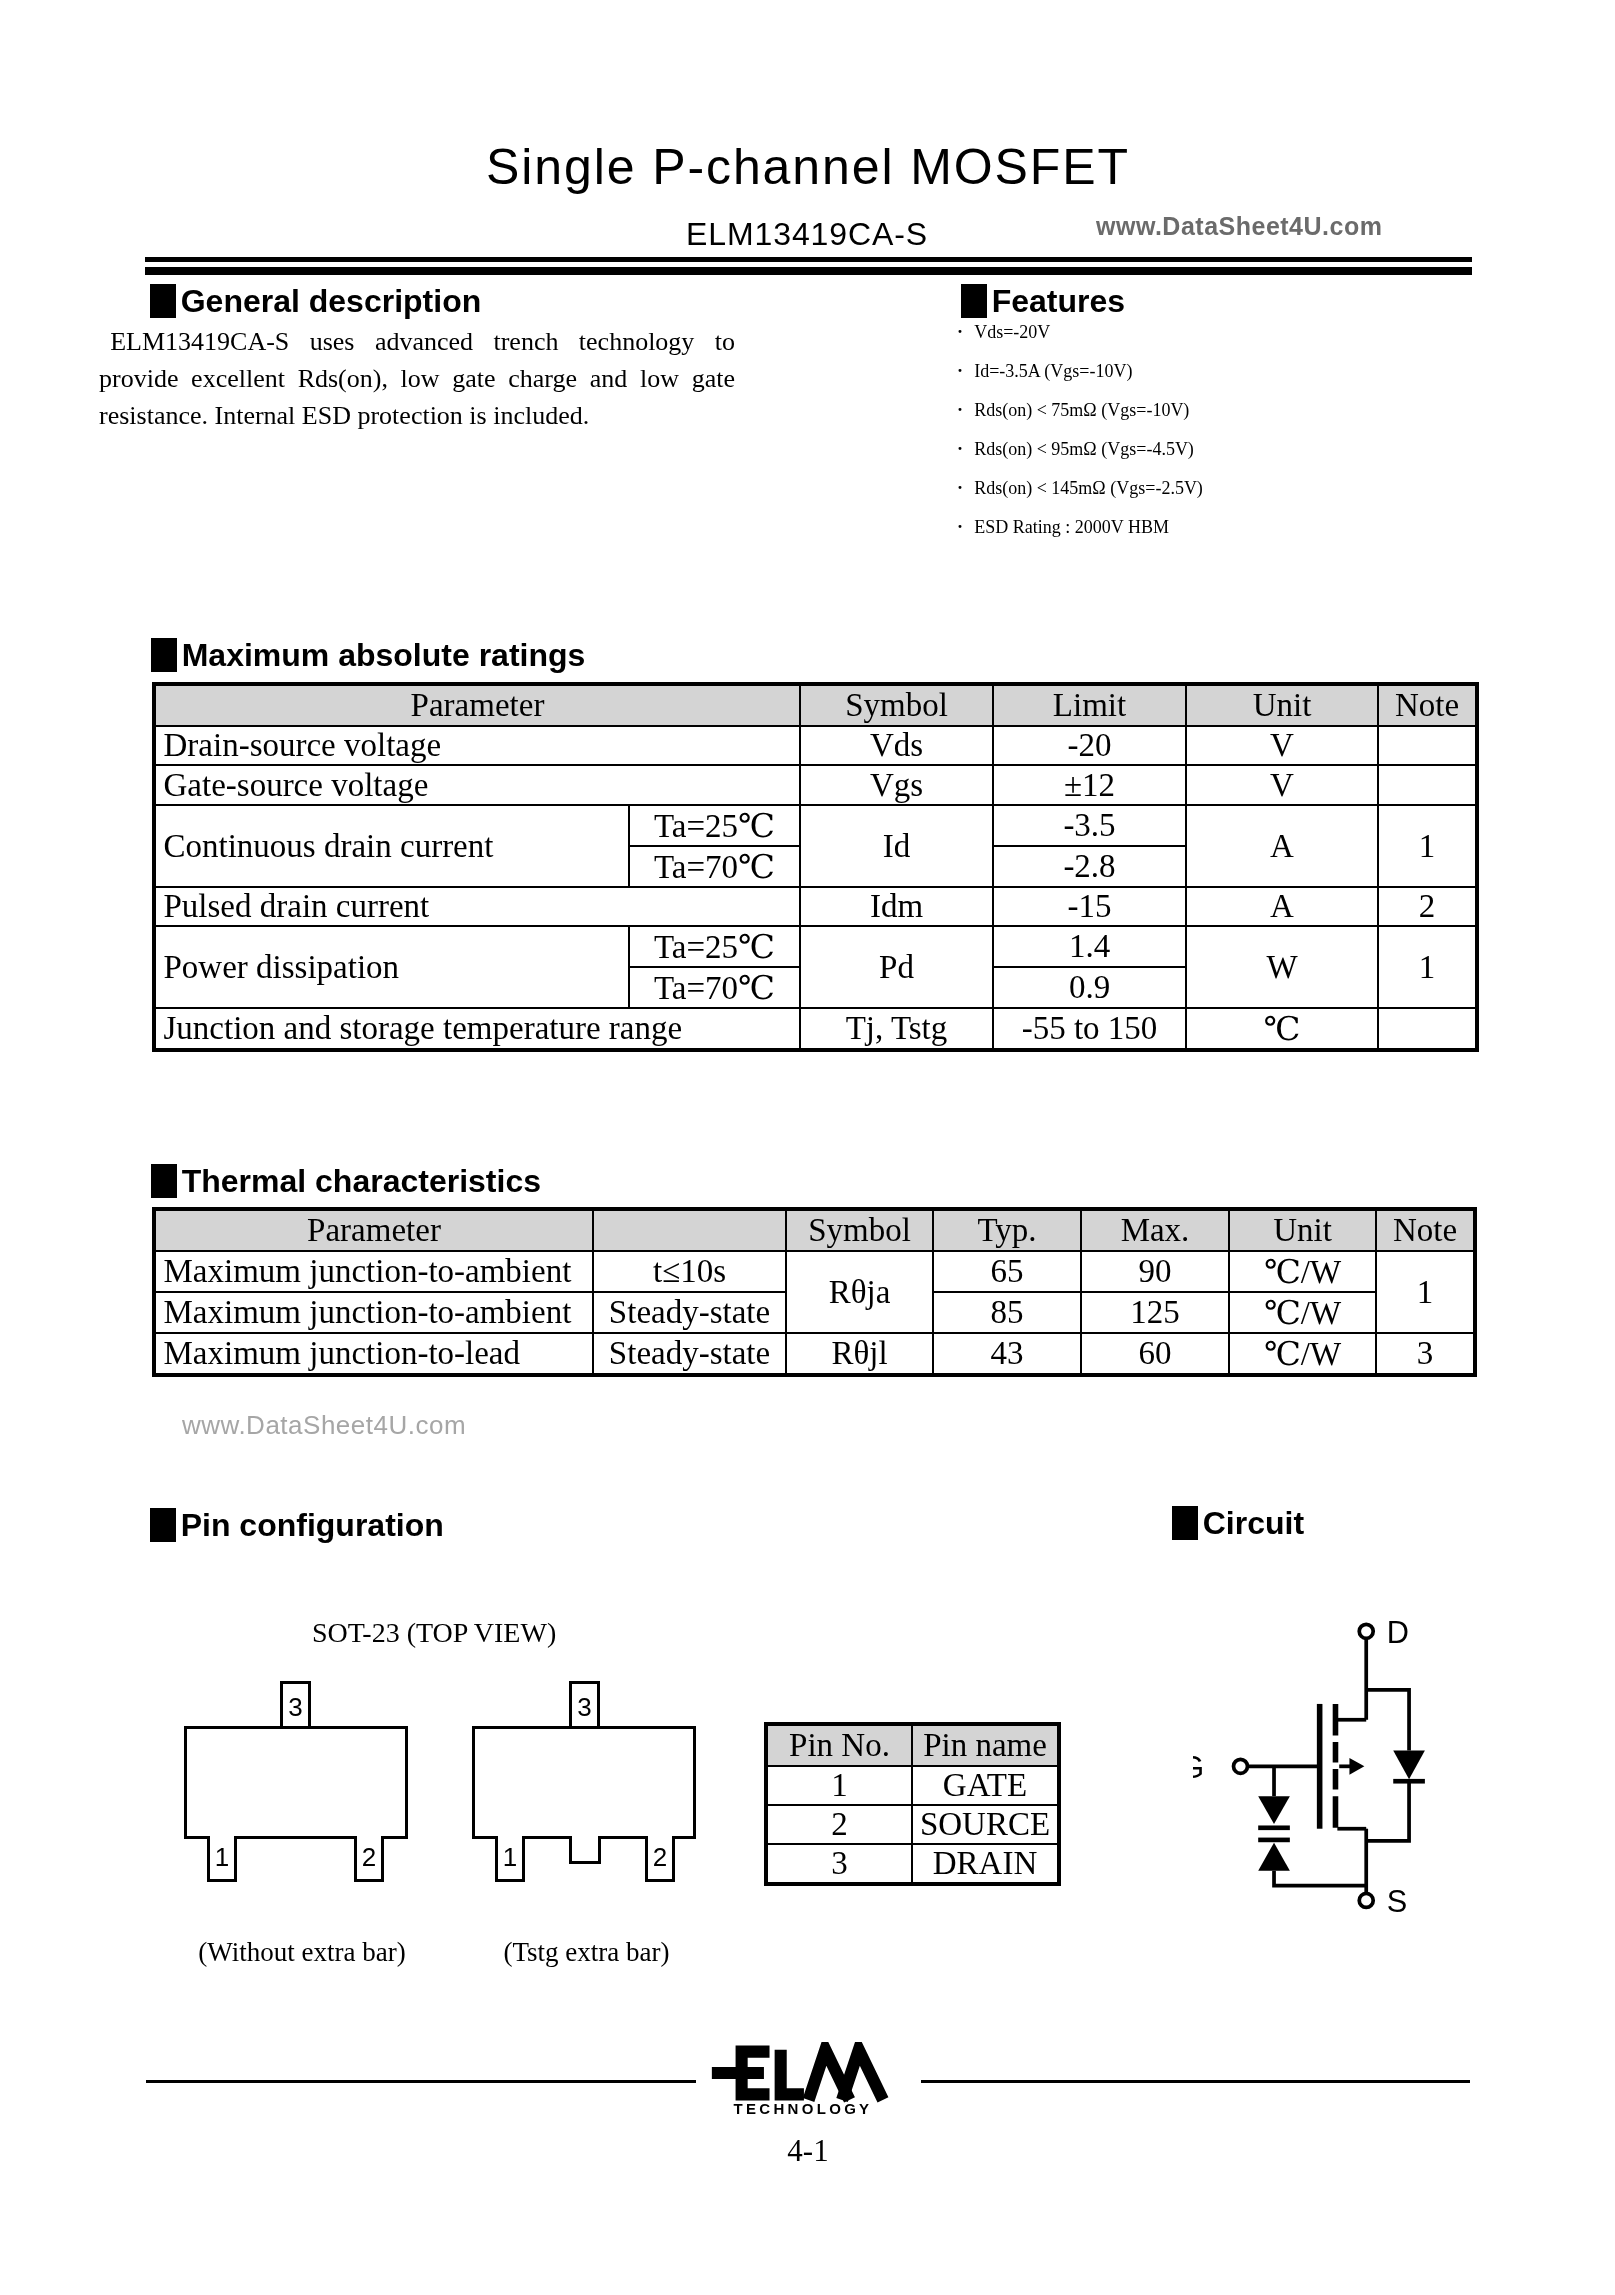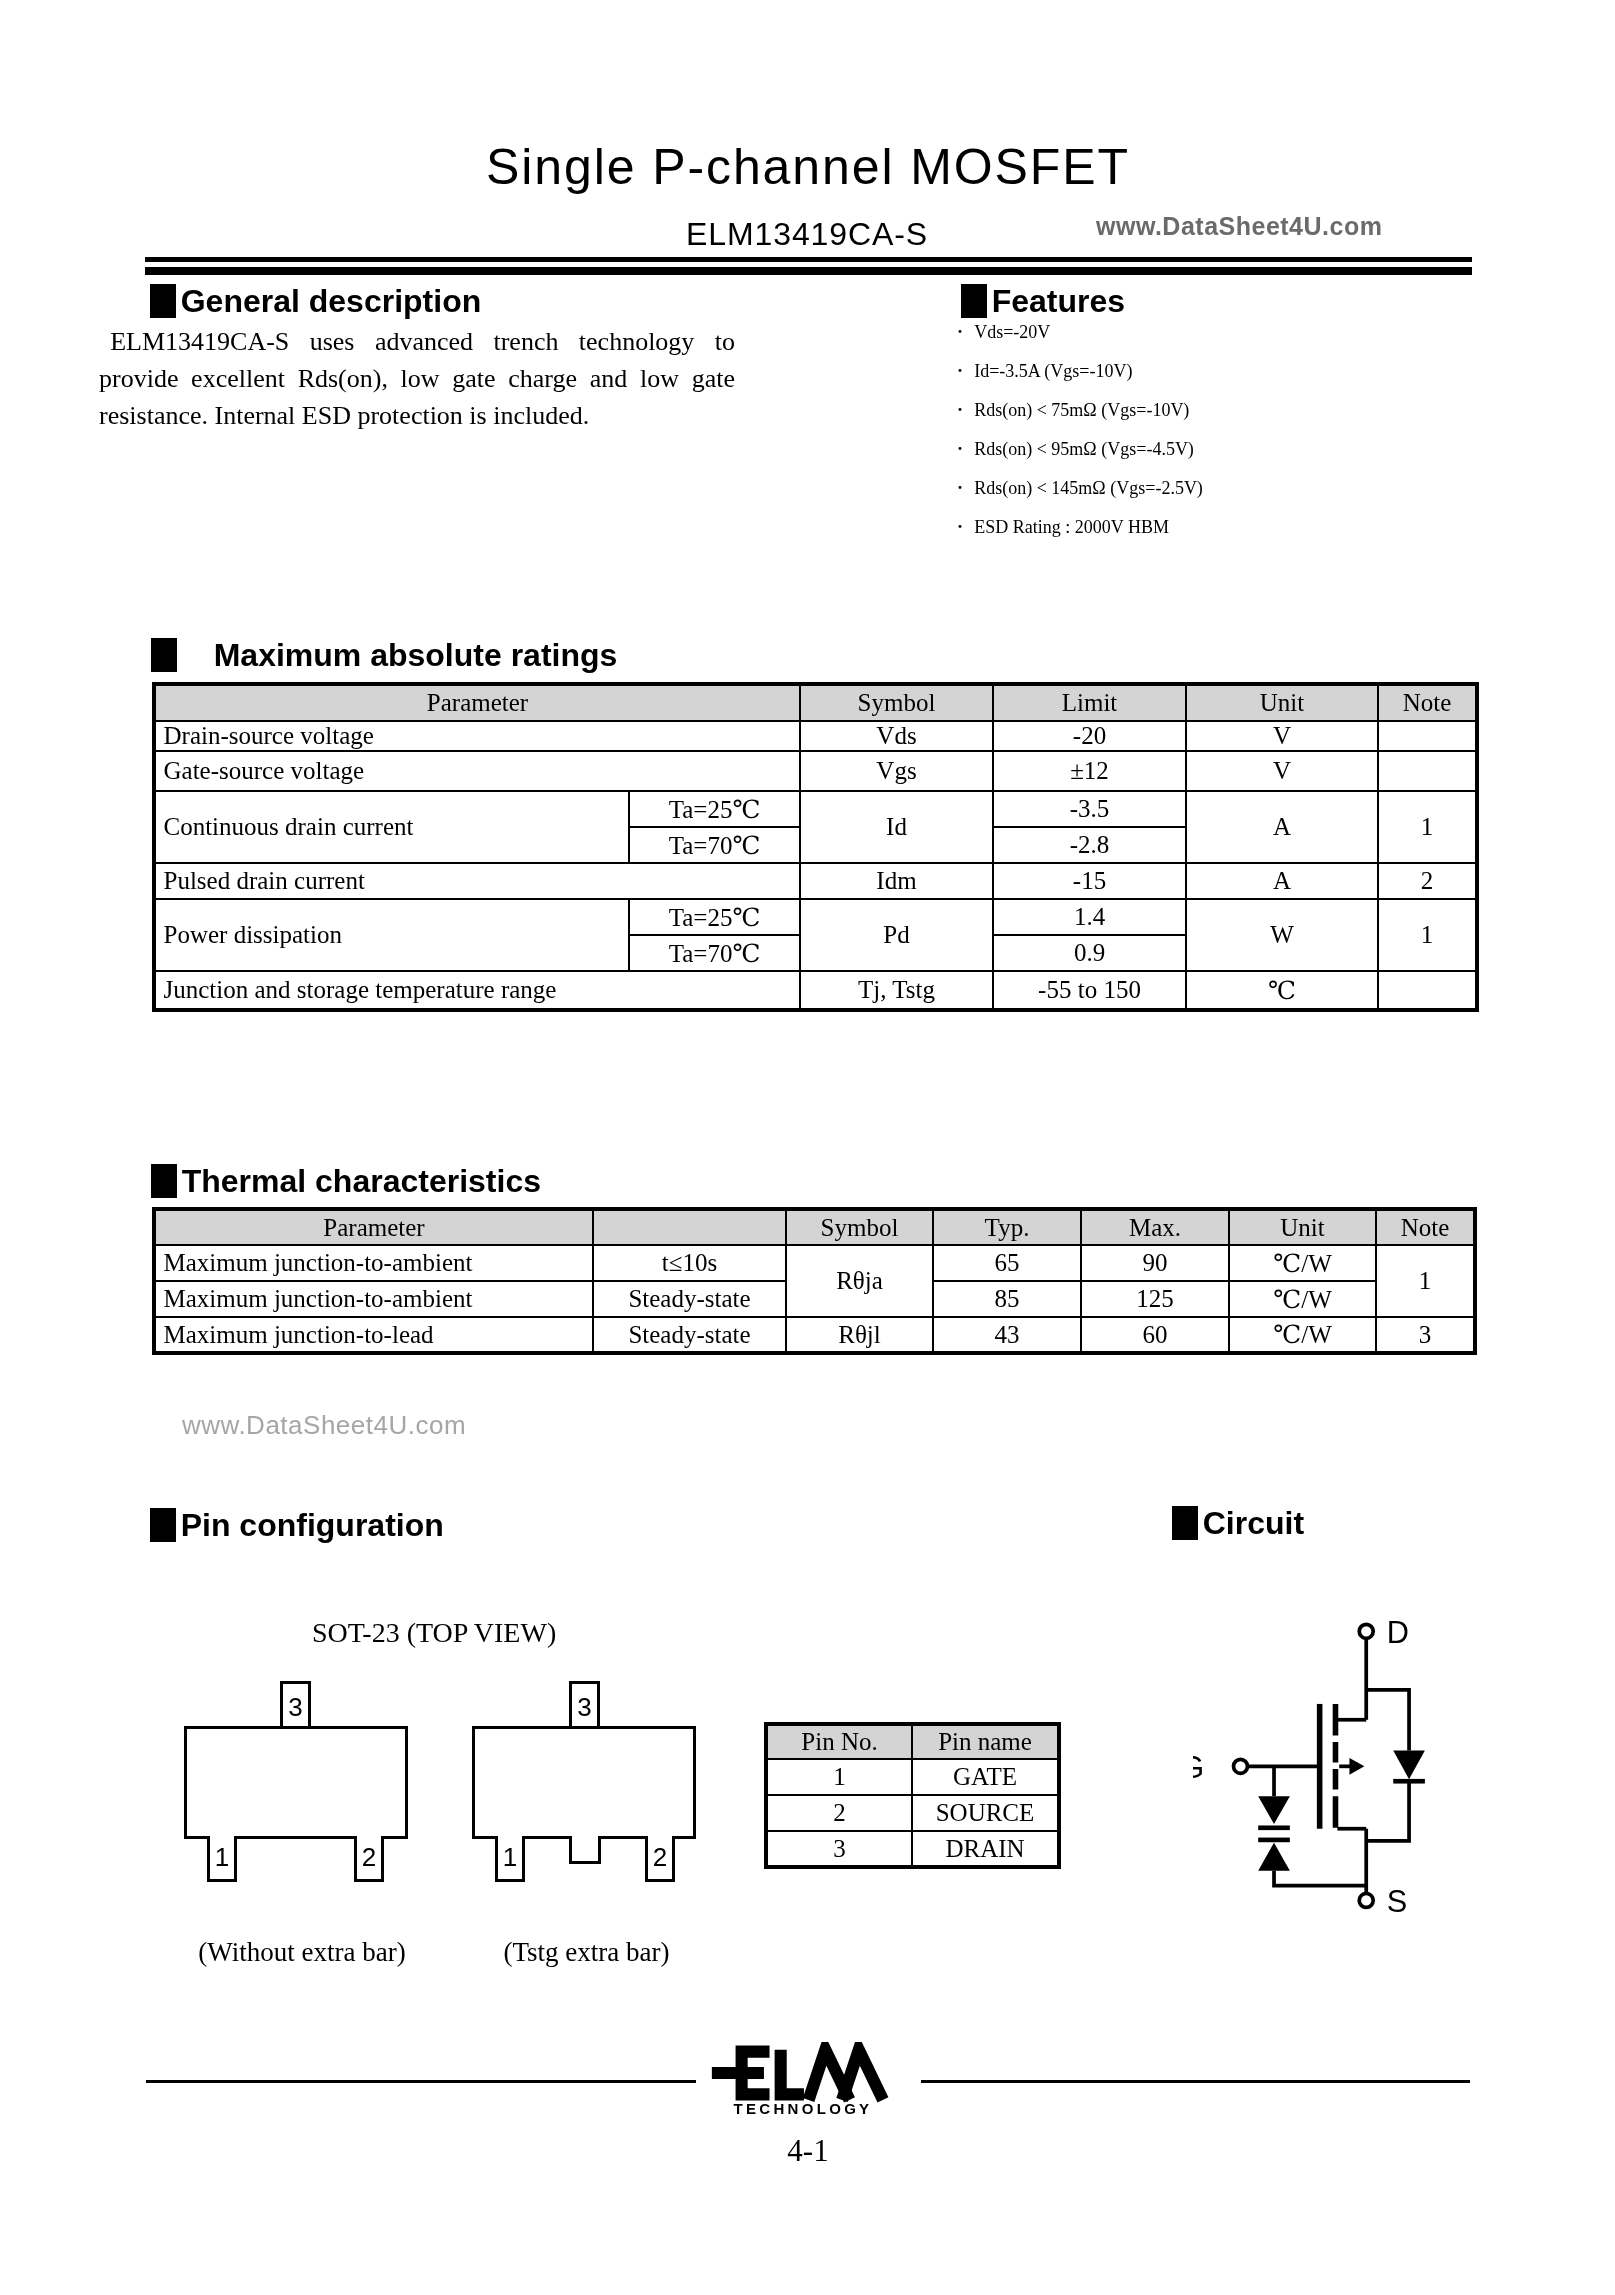--- a/index.html
+++ b/index.html
@@ -33,21 +33,21 @@
 
   
   .gen-body{left:99px;top:323px;width:636px;font-size:26px;line-height:37px;
     text-align:justify;text-indent:11.2px;}
   .features{left:957px;top:313px;font-size:18px;line-height:39px;white-space:nowrap;}
   .feat::before{content:"·";margin-right:11.2px;font-weight:bold;}
 
   
   table{border-collapse:collapse;table-layout:fixed;
     font-family:"Liberation Serif","DejaVu Serif","DejaVu Sans",serif;
-    font-size:25px;color:#000;}
+    font-size:33px;color:#000;}
   table,th,td{border:2.8px solid #000;}
   table{border-width:4.7px;}
   th{background:#d4d4d4;font-weight:normal;text-align:center;}
   td{text-align:center;padding:0;}
   td.pl{text-align:left;padding-left:7.5px;}
   .t-max{left:152px;top:682px;}
   .t-therm{left:152px;top:1207px;}
   .t-pin{left:764px;top:1722px;}
 
   
@@ -101,21 +101,21 @@
   </div>
   <div class="abs features">
     <div class="feat">Vds=-20V</div>
     <div class="feat">Id=-3.5A (Vgs=-10V)</div>
     <div class="feat">Rds(on) &lt; 75mΩ (Vgs=-10V)</div>
     <div class="feat">Rds(on) &lt; 95mΩ (Vgs=-4.5V)</div>
     <div class="feat">Rds(on) &lt; 145mΩ (Vgs=-2.5V)</div>
     <div class="feat">ESD Rating : 2000V HBM</div>
   </div>
 
-  <div class="abs sec-head" style="left:151px;top:638px;gap:32px;">
+  <div class="abs sec-head" style="left:151px;top:638px;">
     <span class="sq"></span>
     <span>Maximum absolute ratings</span>
   </div>
   <table class="abs t-max">
     <colgroup>
         <col style="width:475px">
         <col style="width:171px">
         <col style="width:193px">
         <col style="width:193px">
         <col style="width:192px">

